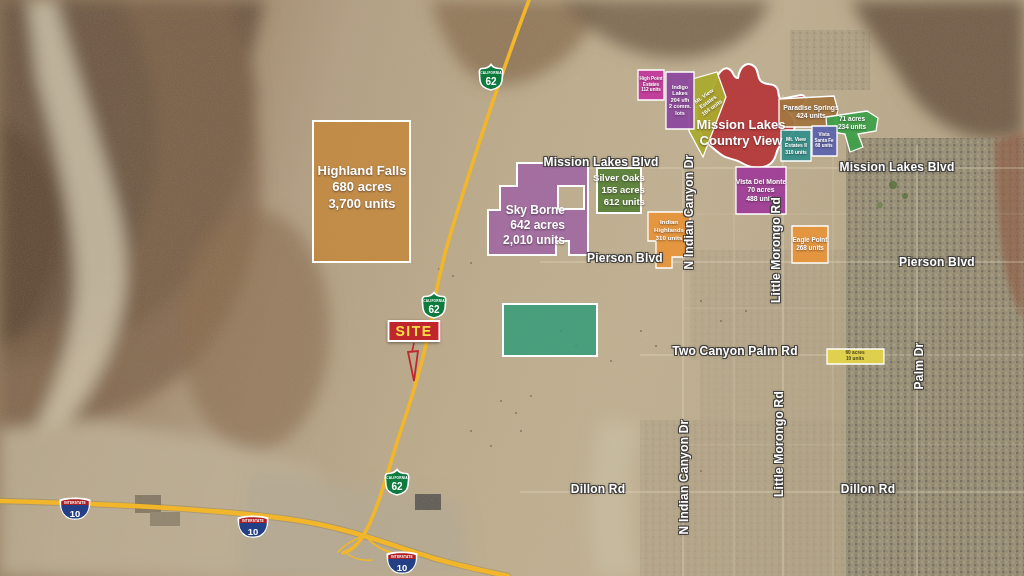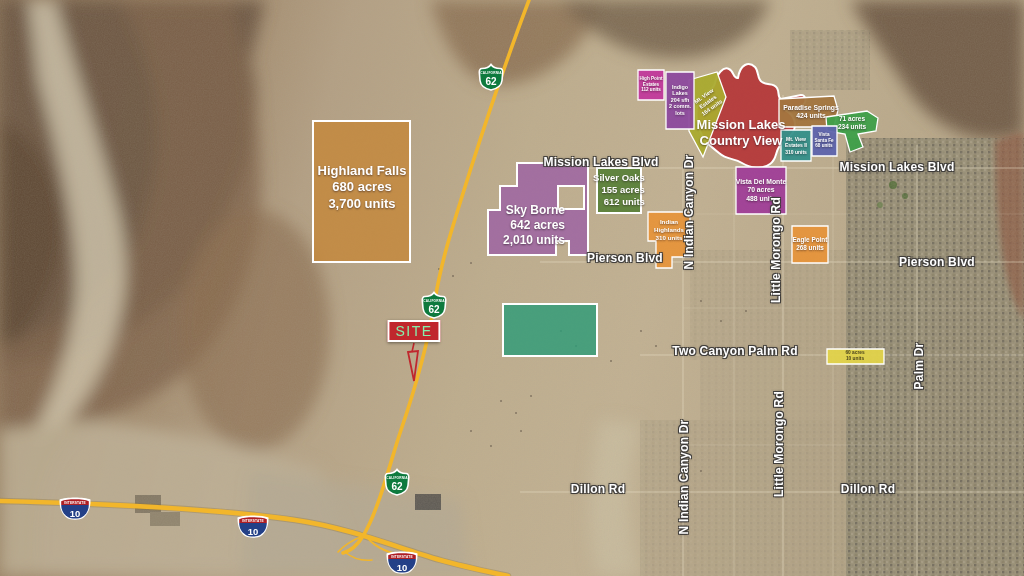--- a/index.html
+++ b/index.html
@@ -14,21 +14,21 @@
         text-shadow:-1px -1px 0 rgba(62,60,58,.95),1px -1px 0 rgba(62,60,58,.95),
                     -1px 1px 0 rgba(62,60,58,.95),1px 1px 0 rgba(62,60,58,.95),
                     0 0 3px rgba(45,43,40,.9);}
   .v{transform:translate(-50%,-50%) rotate(-90deg);}
   .r35{transform:translate(-50%,-50%) rotate(-35deg);}
   .plabel{text-shadow:0 1px 2px rgba(25,12,25,.55);}
   .dk{color:#4a431c;text-shadow:none;}
   .parcel{stroke:#fff;stroke-width:2;fill-opacity:.82;}
   .parcel-s{stroke:#fff;stroke-width:1.3;fill-opacity:.95;}
   .site-box{position:absolute;transform:translate(-50%,-50%);background:#C0272D;
-            border:2px solid #fff;color:#86efac;font-weight:normal;font-size:14px;
+            border:2px solid #fff;color:#fde047;font-weight:bold;font-size:14px;
             letter-spacing:1.5px;padding:1px 6px;box-shadow:0 1px 3px rgba(0,0,0,.45);}
   .shield-num{font:bold 10px "Liberation Sans",sans-serif;fill:#fff;text-anchor:middle;}
   .shield-num-i{font:bold 9.5px "Liberation Sans",sans-serif;fill:#fff;text-anchor:middle;}
   .shield-st{font:bold 3.2px "Liberation Sans",sans-serif;fill:#fff;text-anchor:middle;letter-spacing:.2px;}
 </style>
 </head>
 <body>
 
 <div class="stage">
 

